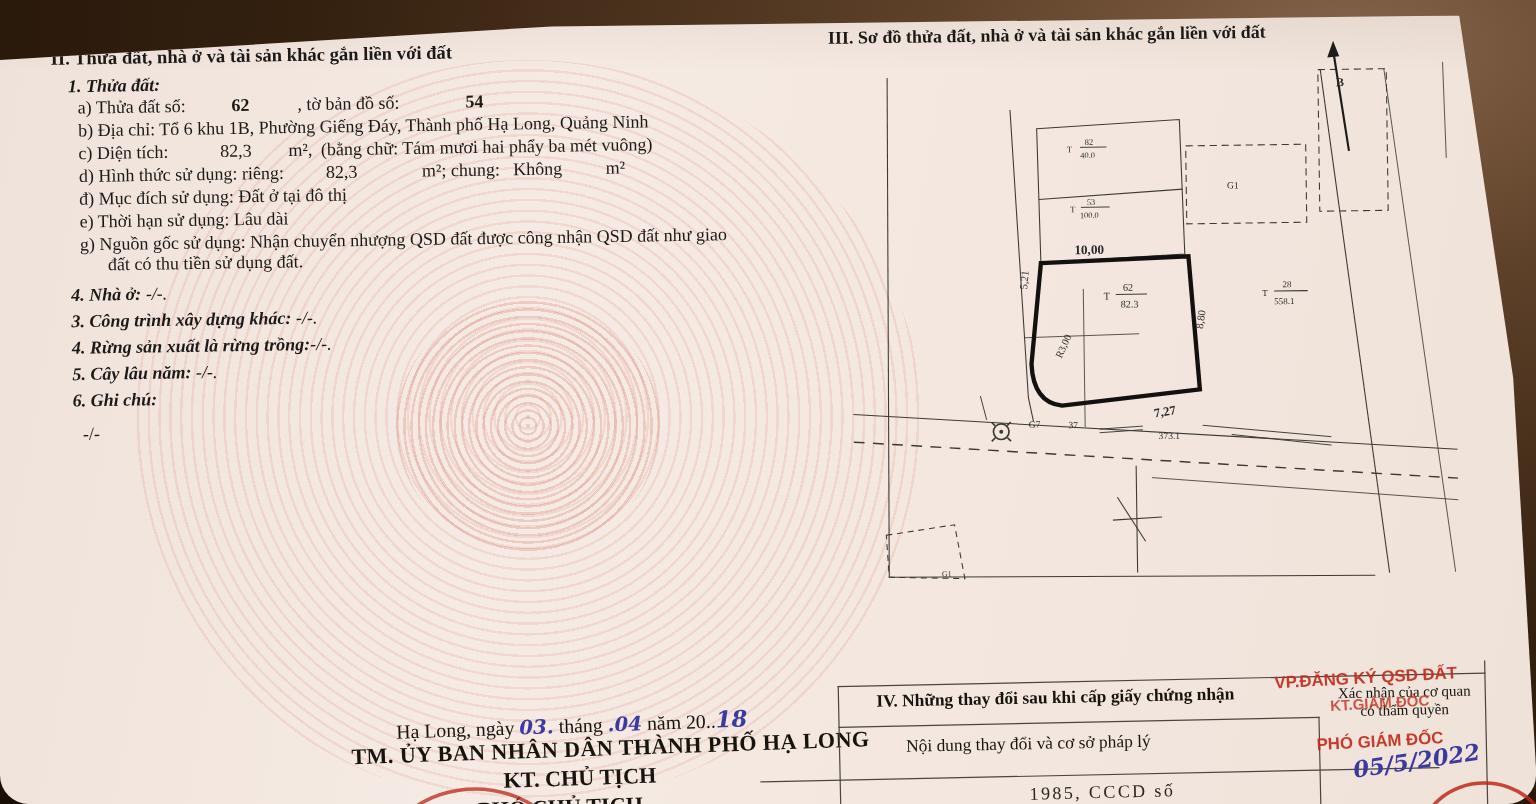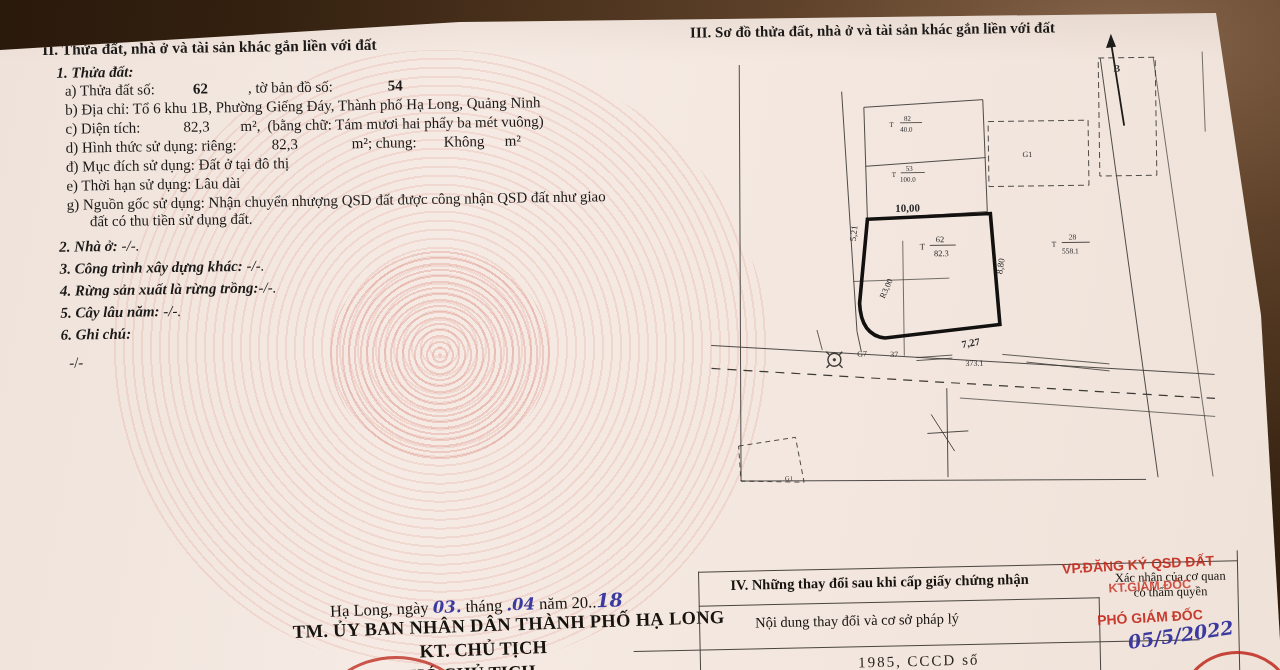--- a/index.html
+++ b/index.html
@@ -1,21 +1,21 @@
 <!DOCTYPE html>
 <html><head>
 <meta charset="utf-8">
 <style>
   html,body{margin:0;padding:0;}
   body{width:1280px;height:670px;overflow:hidden;font-family:"Liberation Serif",serif;}
   .scene{position:relative;width:1280px;height:670px;overflow:hidden;
     background:radial-gradient(ellipse at 88% 6%, #85644a 0%, #5e4129 22%, #33200f 55%, #190e06 100%);}
   .paper{position:absolute;inset:0;
     background:linear-gradient(100deg,#eee2da 0%,#f6ebe4 35%,#f2e6de 70%,#efe2d9 100%);
-    clip-path:polygon(0 50px,460px 22px,1216px 13px,1261px 315px,1280px 640px,1280px 670px,0 670px);}
+    clip-path:polygon(0 50px,460px 22px,1216px 13px,1261px 315px,1280px 640px,1280px 670px,0 670px);border-radius:24px;}
   .guilloche{position:absolute;left:110px;top:50px;width:660px;height:620px;border-radius:50%;
     background:repeating-radial-gradient(circle at 50% 48%, rgba(222,140,128,.20) 0 2px, rgba(0,0,0,0) 2px 9px);}
   .guilloche2{position:absolute;left:330px;top:250px;width:220px;height:210px;border-radius:50%;
     background:repeating-radial-gradient(circle at 50% 50%, rgba(214,120,108,.28) 0 2px, rgba(0,0,0,0) 2px 6px);}
   .sheen{position:absolute;inset:0;background:linear-gradient(180deg,rgba(120,90,70,.10) 0,rgba(0,0,0,0) 60px);}
   .sec2{position:absolute;left:42px;top:36px;width:640px;color:#1c1a18;font-size:15px;transform:rotate(-0.9deg);}
   .row{position:absolute;left:0;white-space:nowrap;}
   .h2head{font-weight:bold;font-size:15.5px;}
   .itb{font-weight:bold;font-style:italic;}
   .itb .dash{font-weight:normal;}
@@ -65,29 +65,29 @@
       <div class="row" style="top:80px;">
         <span class="abs" style="left:22px;">c) Diện tích:</span>
         <span class="abs" style="left:140px;">82,3</span>
         <span class="abs" style="left:197px;">m²,</span>
         <span class="abs" style="left:224px;">(bằng chữ: Tám mươi hai phẩy ba mét vuông)</span>
       </div>
       <div class="row" style="top:99px;">
         <span class="abs" style="left:22px;">d) Hình thức sử dụng: riêng:</span>
         <span class="abs" style="left:228px;">82,3</span>
         <span class="abs" style="left:308px;">m²; chung:</span>
-        <span class="abs" style="left:400px;" data_bind="">Không</span>
+        <span class="abs" style="left:384px;" data_bind="">Không</span>
         <span class="abs" style="left:461px;">m²</span>
       </div>
       <div class="row" style="top:118px;left:22px;">đ) Mục đích sử dụng:  Đất ở tại đô thị</div>
       <div class="row" style="top:137px;left:22px;">e) Thời hạn sử dụng:  Lâu dài</div>
       <div class="row" style="top:156px;left:22px;">g) Nguồn gốc sử dụng:  Nhận chuyển nhượng QSD đất được công nhận QSD đất như giao</div>
       <div class="row" style="top:173px;left:45px;">đất có thu tiền sử dụng đất.</div>
       <div class="row itb" style="top:198px;left:14px;">
-        <span>2. Nhà ở:</span><span class="dash"> -/-.</span>
+        <span>4. Nhà ở:</span><span class="dash"> -/-.</span>
       </div>
       <div class="row itb" style="top:220px;left:14px;">
         <span>3. Công trình xây dựng khác:</span><span class="dash"> -/-.</span>
       </div>
       <div class="row itb" style="top:242px;left:14px;">
         <span>4. Rừng sản xuất là rừng trồng:</span><span class="dash">-/-.</span>
       </div>
       <div class="row itb" style="top:264px;left:14px;">
         <span>5. Cây lâu năm:</span><span class="dash"> -/-.</span>
       </div>

